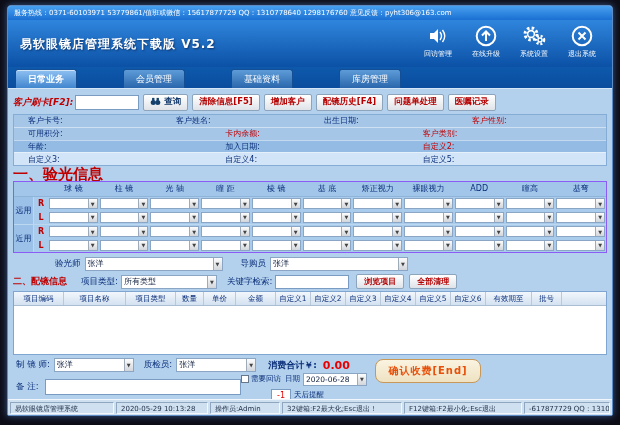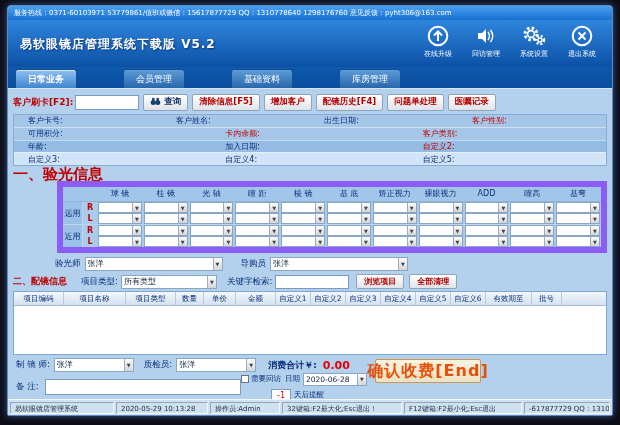--- a/index.html
+++ b/index.html
@@ -25,40 +25,40 @@
   .tabbar { flex:0 0 21px; background:linear-gradient(#0e59ac,#0a4d9e); display:flex; align-items:flex-end; padding-left:7px;gap:44px; }
   .tab { height:19px; line-height:18px; padding:0 12px; margin-right:2px; color:#fff; font-size:9px;
     background:linear-gradient(#5d9cd8,#2a66ac); border:1px solid #144f96; border-bottom:none;
     border-radius:3px 3px 0 0; cursor:pointer; white-space:nowrap; }
   .tab.active { background:linear-gradient(#8fc1f2,#4186ce); font-weight:bold; box-shadow:inset 0 1px 0 rgba(255,255,255,.6); }
 
   .content { flex:1; padding:3px 5px 1px; display:flex; flex-direction:column; overflow:hidden;
     background:#b3d0ec; border-top:1px solid #d5e6f6; }
 
   .toolbar { flex:0 0 20px; display:flex; align-items:center; margin-bottom:2px; }
-  .lbl-red { color:#c00000; font-weight:bold; font-size:9px; white-space:nowrap; }
+  .lbl-red { color:#c00000; font-weight:bold; font-size:9px; white-space:nowrap;font-style:italic; }
   .lbl-navy { color:#0a2f7a; font-size:8.5px; white-space:nowrap; }
   .card-input { width:64px; height:15px; border:1px solid #7a9cc2; background:#fff; margin:0 4px 0 2px; font-size:9px; padding:0 2px; }
   .tbtn { height:17px; margin-right:4px; padding:0 6px; display:inline-flex; align-items:center; gap:3px;
     background:linear-gradient(#ffffff,#dfe3e8); border:1px solid #8ca4bc; border-radius:2px;
     font-size:8.5px; color:#b40000; font-weight:bold; cursor:pointer; white-space:nowrap; }
   .tbtn.query { color:#12386a; }
 
   .cust { flex:0 0 52px; border:1px solid #85acd4; margin-bottom:2px; display:flex; flex-direction:column; }
   .cust-row { flex:1; display:flex; background:#a6c6e8; }
   .cust-row.r2 { background:#93bbe3; }
   .cust-row.r3 { background:#d2e4f7; }
   .cust-row + .cust-row { border-top:1px solid rgba(255,255,255,.45); }
   .cust-field { flex:1; display:flex; align-items:center; padding-left:14px; overflow:hidden; }
   .cust-label { font-size:8px; color:#0a2f7a; white-space:nowrap; }
   .cust-label.red { color:#c00000; }
 
   .sec-title { flex:0 0 13px; color:#c00000; font-weight:bold; font-size:15px; line-height:13px; white-space:nowrap; }
 
-  .opto { flex:0 0 72px; border:6px solid #8b5cf6; background:#a9cbec; margin-bottom:2px; display:flex; flex-direction:column;margin-left:44px; }
+  .opto { flex:0 0 72px; border:1px solid #8b5cf6; background:#a9cbec; margin-bottom:2px; display:flex; flex-direction:column; }
   .opto-header { flex:0 0 14px; display:flex; background:#a2c6ea; border-bottom:1px solid #8fb4da; }
   .opto-hspacer { flex:0 0 34px; }
   .opto-hcell { flex:1; text-align:center; font-size:8px; color:#0a2f7a; line-height:14px; white-space:nowrap; overflow:hidden; }
   .opto-body { flex:1; display:flex; flex-direction:column; }
   .opto-group { flex:1; display:flex; }
   .opto-group + .opto-group { border-top:1px solid #bcd7f0; }
   .opto-group-label { flex:0 0 20px; display:flex; align-items:center; justify-content:center; font-size:8px;
     color:#0a2f7a; background:#9cc1e8; border-right:1px solid #bcd7f0; text-align:center; }
   .opto-rows { flex:1; display:flex; flex-direction:column; }
   .opto-row { flex:1; display:flex; align-items:center; }
@@ -100,22 +100,22 @@
   .f-revisit { position:absolute; left:228px; top:15px; width:126px; color:#0a2f7a; }
   .rv-row1 { display:flex; align-items:center; height:14px; }
   .rv-row1 .lbl-sm, .rv-row2 .lbl-sm { font-size:7.5px; color:#0a2f7a; white-space:nowrap; }
   .checkbox { width:8px; height:8px; border:1px solid #66778c; background:#fff; margin-right:2px; cursor:pointer; flex:0 0 8px; }
   .date-combo { width:64px; height:13px; margin-left:3px; }
   .date-combo .combo-text { font-size:7.5px; line-height:11px; }
   .rv-row2 { display:flex; align-items:center; height:14px; margin-top:2px; padding-left:30px; }
   .days-input { width:20px; height:13px; border:1px solid #7a9cc2; background:#fff; color:#e80000;
     font-size:8px; text-align:center; margin-right:3px; }
   .confirm-btn { position:absolute; left:362px; top:2px; width:106px; height:24px;
-    background:linear-gradient(#faf3e0,#efe2c2); border:1px solid #c89858; border-radius:2px;
-    color:#e8500a; font-weight:bold; font-size:16px; display:flex; align-items:center; justify-content:center;
+    background:linear-gradient(#faf3e0,#efe2c2); border:1px solid #c89858; border-radius:8px;
+    color:#e8500a; font-weight:bold; font-size:10px; display:flex; align-items:center; justify-content:center;
     cursor:pointer; letter-spacing:1px; white-space:nowrap; }
 
   .statusbar { flex:0 0 16px; background:#cfe0f0; border-top:1px solid #f0f6fc; display:flex; align-items:center; padding:1px 2px; }
   .status-seg { height:12px; line-height:10px; font-size:7px; color:#23324a; padding:1px 4px 0; margin-right:2px;
     border:1px solid; border-color:#8fa6bf #f4f8fc #f4f8fc #8fa6bf; white-space:nowrap; overflow:hidden; }
   .status-seg:nth-child(1){ width:104px; }
   .status-seg:nth-child(2){ width:92px; }
   .status-seg:nth-child(3){ width:70px; }
   .status-seg:nth-child(4){ width:120px; }
   .status-seg:nth-child(5){ width:118px; }
@@ -128,35 +128,35 @@
 
   <div class="hotline">
     <span>服务热线：0371-60103971 53779861/值班或微信：15617877729  QQ：1310778640 1298176760  意见反馈：pyht306@163.com</span>
   </div>
 
   <div class="header">
     <div class="app-title">易软眼镜店管理系统下载版 V5.2</div>
     <div class="header-actions">
       <div class="h-action">
         <div class="h-icon">
+          <svg width="18" height="16" viewBox="0 0 18 16">
+              <polygon points="1,5 5,5 9,1 9,15 5,11 1,11" fill="#fff"></polygon>
+              <path d="M11 4 q3 4 0 8 M13.5 2 q4.5 6 0 12" stroke="#fff" stroke-width="1.4" fill="none"></path>
+            </svg>
+        </div>
+        <div class="h-label">回访管理</div>
+      </div>
+      <div class="h-action">
+        <div class="h-icon">
           <svg width="22" height="22" viewBox="0 0 22 22">
               <circle cx="11" cy="11" r="9.3" fill="none" stroke="#fff" stroke-width="2"></circle>
               <path d="M11 16 V7 M7 10.5 L11 6.5 L15 10.5" stroke="#fff" stroke-width="2" fill="none"></path>
             </svg>
         </div>
         <div class="h-label">在线升级</div>
-      </div>
-      <div class="h-action">
-        <div class="h-icon">
-          <svg width="18" height="16" viewBox="0 0 18 16">
-              <polygon points="1,5 5,5 9,1 9,15 5,11 1,11" fill="#fff"></polygon>
-              <path d="M11 4 q3 4 0 8 M13.5 2 q4.5 6 0 12" stroke="#fff" stroke-width="1.4" fill="none"></path>
-            </svg>
-        </div>
-        <div class="h-label">回访管理</div>
       </div>
       <div class="h-action">
         <div class="h-icon">
           <svg width="24" height="22" viewBox="0 0 24 22">
               <g fill="none" stroke="#fff">
                 <circle cx="9" cy="9" r="6" stroke-width="3" stroke-dasharray="2.5 2.2"></circle>
                 <circle cx="9" cy="9" r="3.4" stroke-width="1.6"></circle>
                 <circle cx="18" cy="15" r="4" stroke-width="2.6" stroke-dasharray="2 1.8"></circle>
                 <circle cx="18" cy="15" r="2" stroke-width="1.4"></circle>
               </g>

